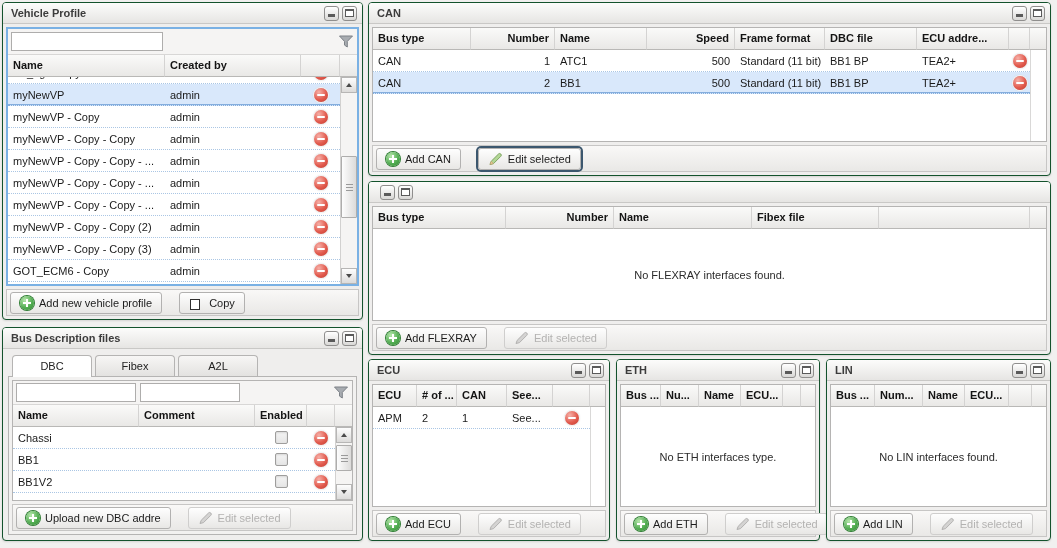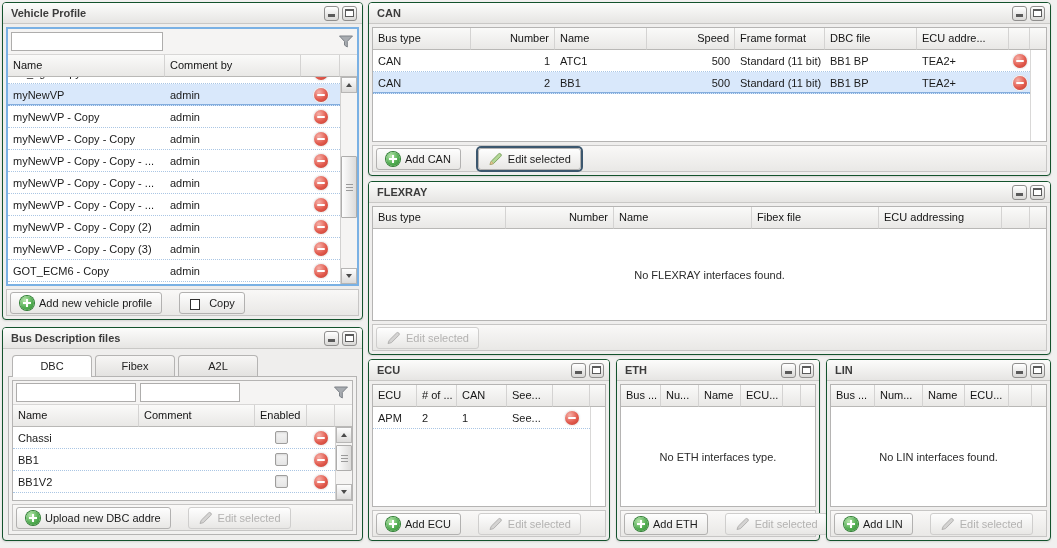--- a/index.html
+++ b/index.html
@@ -14,21 +14,21 @@
   .winbtn.mx { align-items:center; }
   .ico-max { width:9px; height:8px; border:1px solid #5a5a5a; border-top:2px solid #5a5a5a; background:#fff; }
   .pbody { flex:1; display:flex; flex-direction:column; margin:3px; min-height:0; }
 
   .grid { background:#fff; border:1px solid #b5b4b3; flex:1; display:flex; flex-direction:column; min-height:0; overflow:hidden; }
   .grid.focused { border:2px solid #7ab1e4; }
   .frow { flex:0 0 26px; display:flex; align-items:center; background:#f5f4f3; border-bottom:1px solid #d8d7d6; padding:0 3px; }
   .finput { height:19px; border:1px solid #aeadac; background:#fff; margin-right:4px; font-family:inherit; font-size:11px; padding:0 3px; }
   .fspacer { flex:1; }
   .hrow { flex:0 0 22px; display:flex; }
-  .hcell { background:linear-gradient(#fafaf9,#e9e8e6); border-right:1px solid #d4d3d2; border-bottom:1px solid #b9b8b6; padding:4px 5px 0; white-space:nowrap; overflow:hidden; color:#141414; cursor:pointer; }
+  .hcell { background:linear-gradient(#fafaf9,#e9e8e6); border-right:1px solid #d4d3d2; border-bottom:1px solid #b9b8b6; padding:4px 5px 0; white-space:nowrap; overflow:hidden; color:#141414; cursor:pointer;font-weight:bold; }
   .hcell.num { text-align:right; }
   .hcell.last { border-right:none; }
   .gbody { flex:1; display:flex; min-height:0; }
   .rows { flex:1; min-width:0; overflow:hidden; display:flex; flex-direction:column; }
   .row { flex:0 0 22px; display:flex; align-items:center; border-bottom:1px dotted #aac6e4; background:#fff; cursor:pointer; }
   .row.sel { background:#d9e8fb; border-bottom:1px dotted #85aedd; box-shadow:0 -1px 0 #85aedd inset; }
   .cell { padding:0 5px; white-space:nowrap; overflow:hidden; }
   .cell.num { text-align:right; }
   .icell { display:flex; align-items:center; justify-content:center; }
   .rowclip { overflow:hidden; flex:0 0 auto; }
@@ -90,21 +90,21 @@
     <div class="grid focused">
       <div class="frow">
         <input class="finput" style="width: 152px;" value="">
         <span class="fspacer"></span>
         <svg width="16" height="13" viewBox="0 0 16 13" style="cursor:pointer">
             <path d="M1.5 1h13l-5.2 5.4v5.6l-2.8-1.9V6.4z" fill="#a8acb1" stroke="#7c8187"></path>
           </svg>
       </div>
       <div class="hrow">
         <div class="hcell c0">Name</div>
-        <div class="hcell c1">Comment by</div>
+        <div class="hcell c1">Created by</div>
         <div class="hcell c2"></div>
         <div class="hcell last" style="flex:0 0 17px"></div>
       </div>
       <div class="gbody">
         <div class="rows">
           <div class="rowclip" style="flex:0 0 7px">
             <div class="row" style="margin-top:-15px">
               <div class="cell c0">BF_ng - Copy</div>
               <div class="cell c1">admin</div>
               <div class="icell c2">
@@ -373,42 +373,44 @@
             <path d="M2 12.5 L3.2 9.3 L5.5 11.6 Z" fill="#e9cb9c" stroke="#bb9a66" stroke-width="0.6"></path>
           </svg>
         <span>Edit selected</span>
       </button>
     </div>
   </div>
 </div>
 
 <div class="panel fx" style="left:368px;top:181px;width:683px;height:174px;">
   <div class="phead">
-    <span class="ptitle">FLEXRAY</span>
     <span class="winbtn">
         <span class="ico-min"></span>
       </span>
     <span class="winbtn mx">
         <span class="ico-max"></span>
       </span>
   </div>
   <div class="pbody">
     <div class="grid">
       <div class="hrow">
         <div class="hcell c0">Bus type</div>
         <div class="hcell c1 num">Number</div>
         <div class="hcell c2">Name</div>
         <div class="hcell c3">Fibex file</div>
-        <div class="hcell c4">ECU addressing</div>
         <div class="hcell c5"></div>
         <div class="hcell last" style="flex:0 0 16px"></div>
       </div>
       <div class="emptymsg">No FLEXRAY interfaces found.</div>
     </div>
     <div class="toolbar">
+      <button class="btn">
+          <span class="ico-add"></span>
+          <span>Add FLEXRAY</span>
+        </button>
       <button class="btn disabled">
         <svg width="15" height="14" viewBox="0 0 15 14">
             <path d="M2 12.5 L3.2 9.3 L10.5 2 a1.6 1.6 0 0 1 2.3 2.3 L5.5 11.6 Z" fill="#d4d3d2" stroke="#b2b1b0"></path>
           </svg>
         <span>Edit selected</span>
       </button>
     </div>
   </div>
 </div>
 

